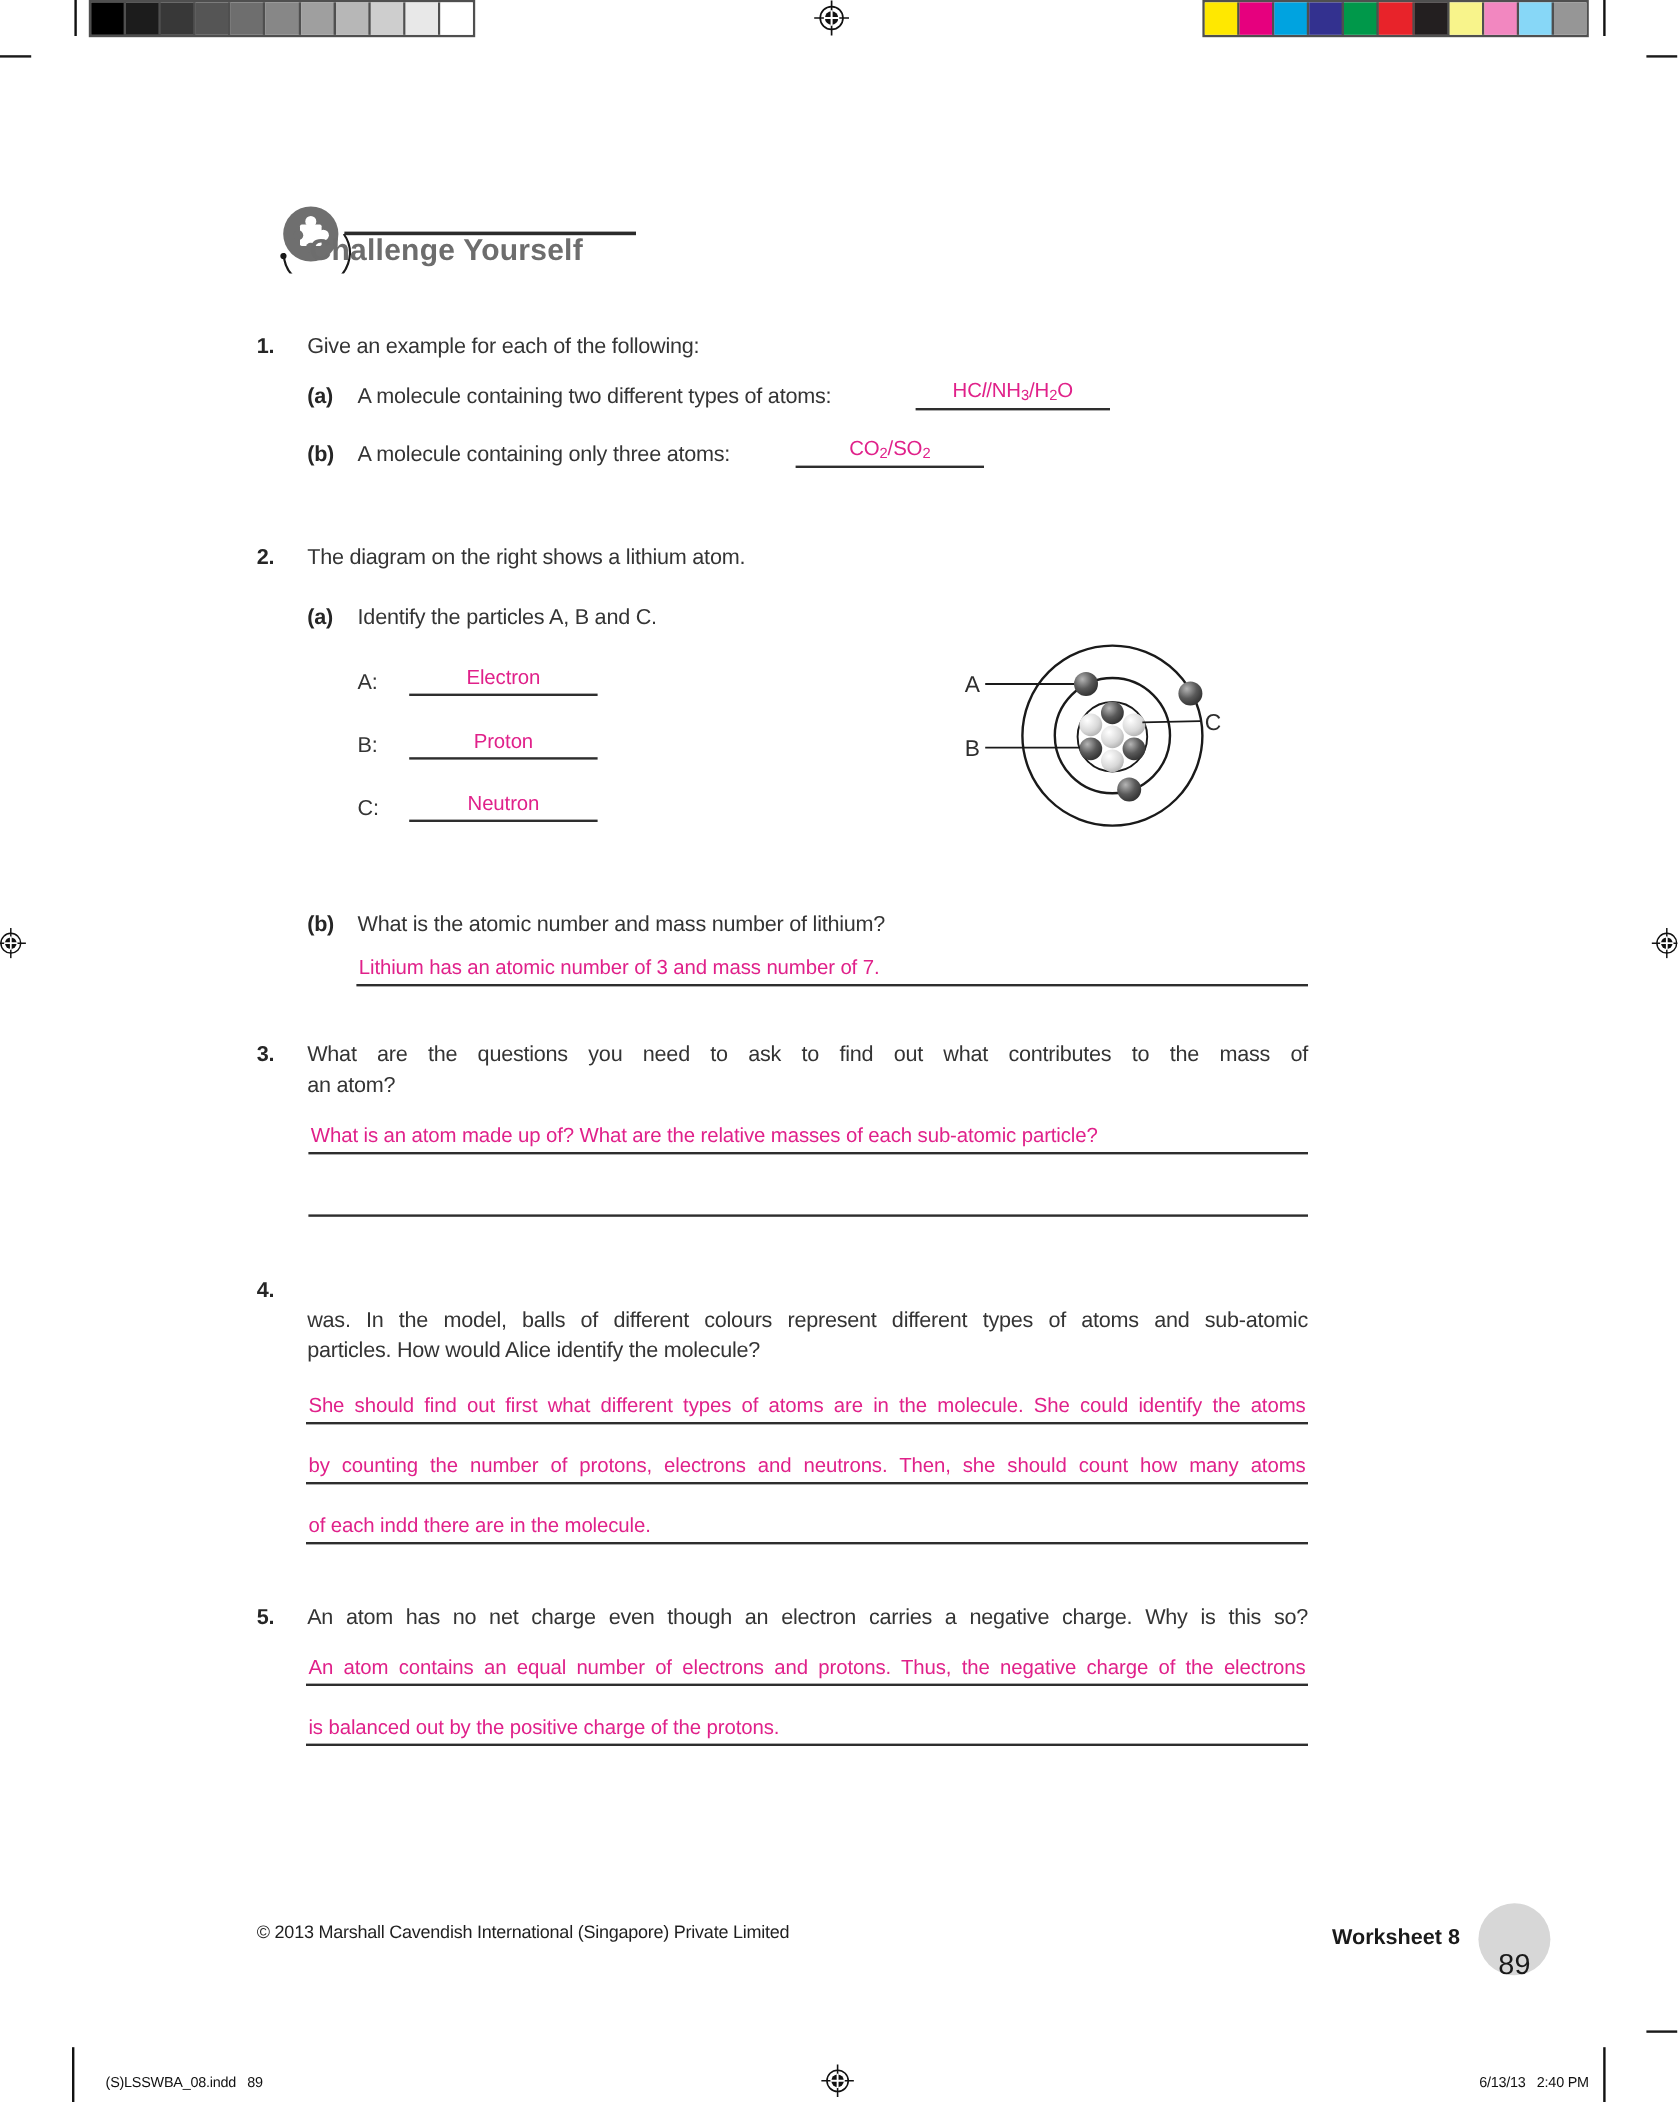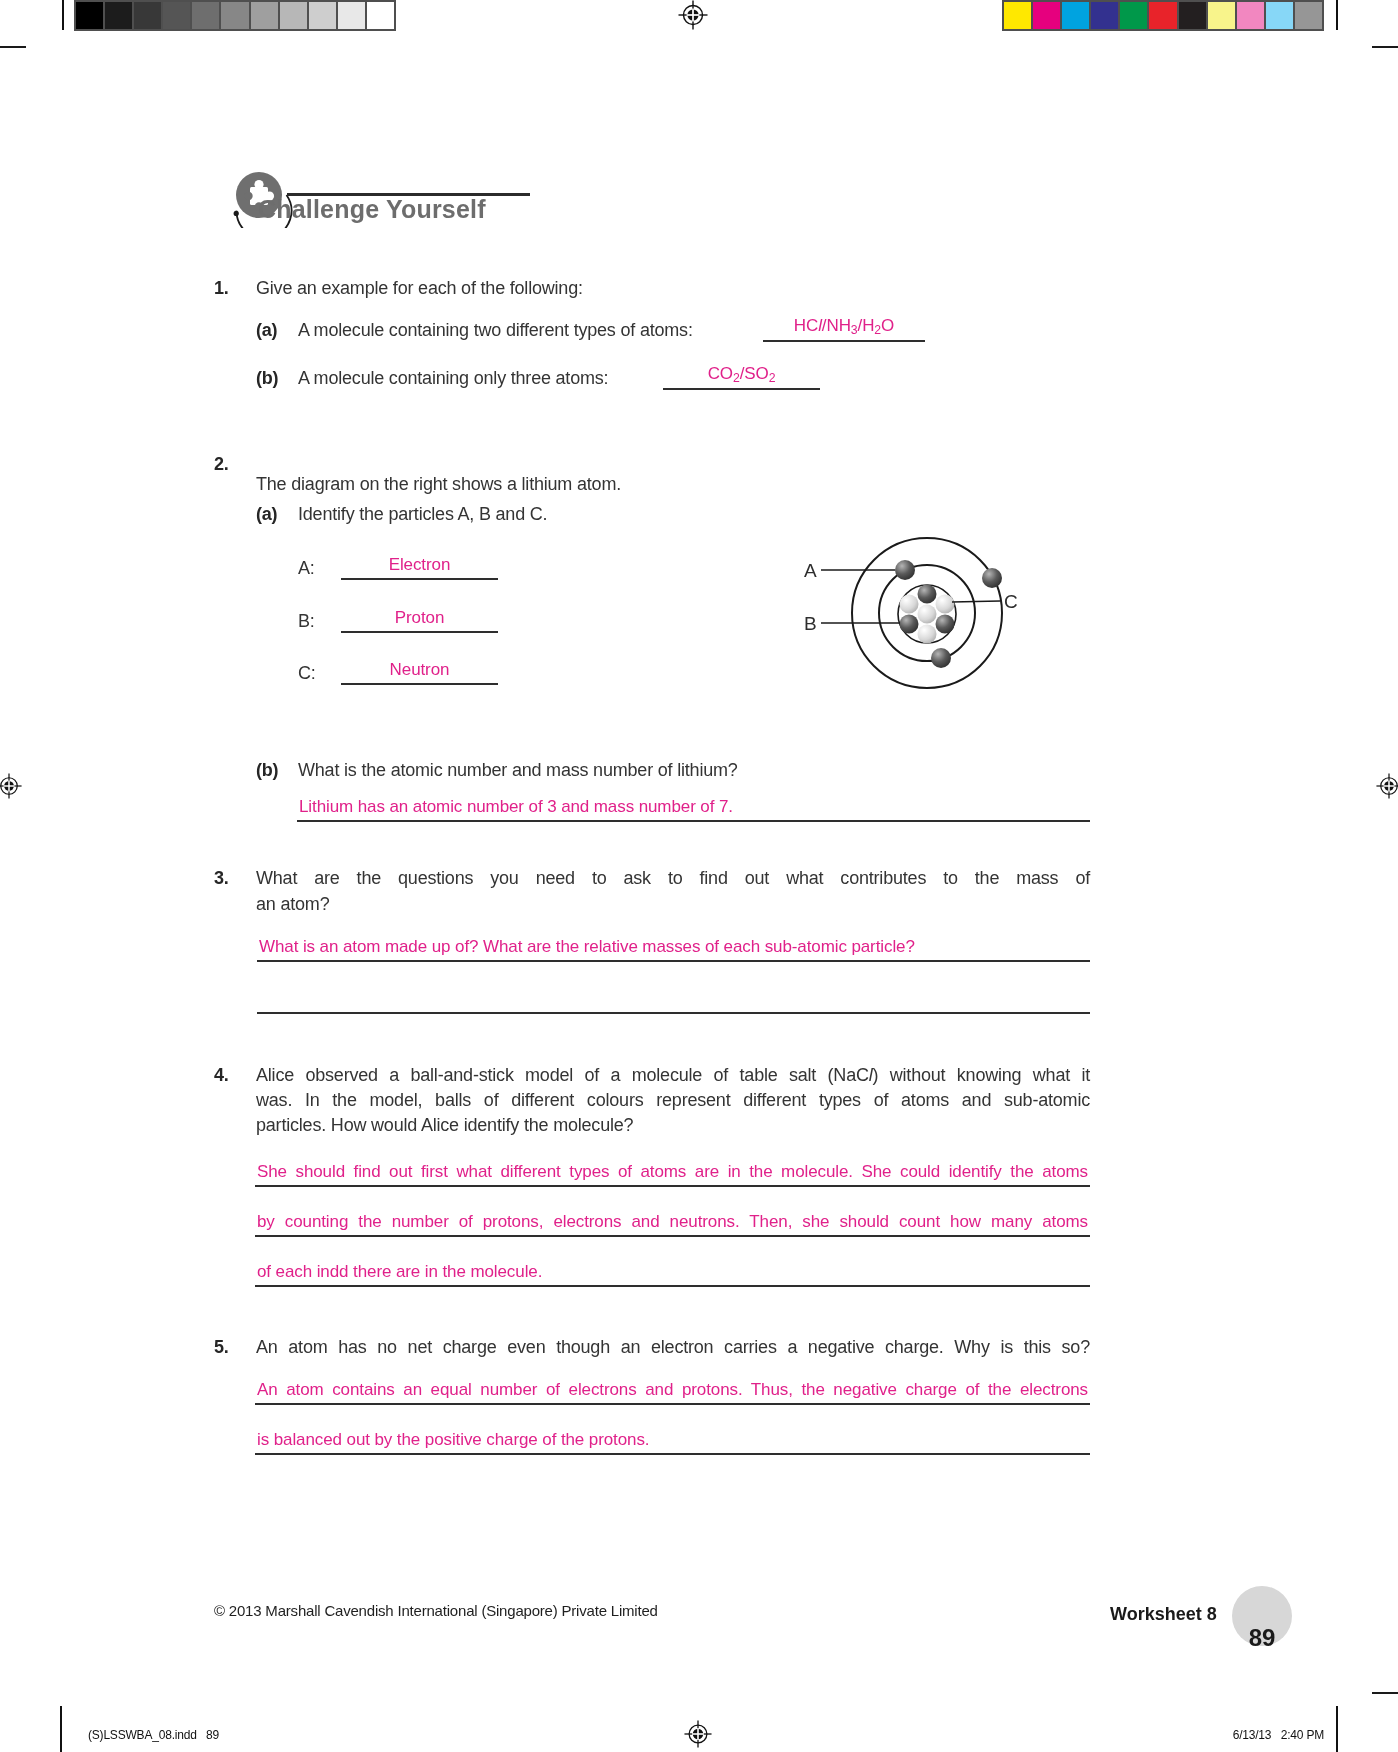--- a/index.html
+++ b/index.html
@@ -25,21 +25,21 @@
   .ansline{border-bottom:2px solid #2e2e2e;height:28px;box-sizing:border-box;
            display:flex;align-items:flex-end;padding:0 2px 3px 2px;}
   .ansline.center{justify-content:center;}
   .sub{font-size:72%;vertical-align:-18%;}
   .ital{font-style:italic;}
   
   .copyright{font-size:15px;color:#1f1f1f;letter-spacing:-0.2px;}
   .worksheet{font-size:18px;font-weight:bold;color:#1a1a1a;}
   .pg-circle{width:60px;height:60px;border-radius:50%;background:#d7d7d7;
              display:flex;align-items:center;justify-content:center;}
-  .pg-num{font-size:24px;font-weight:bold;color:#1a1a1a;margin-top:44px;}
+  .pg-num{font-size:24px;font-weight:normal;color:#1a1a1a;margin-top:44px;}
   
   .slug{font-size:12px;color:#111;white-space:pre;letter-spacing:-0.2px;margin-left:16px;}
   svg text{font-family:"Liberation Sans","DejaVu Sans",sans-serif;}
 </style>
 </head>
 <body>
 
 <div class="page">
 
   <svg width="0" height="0" style="position:absolute">
@@ -115,21 +115,21 @@
     <span class="ans"><span>HC</span><span class="ital">l</span><span>/NH</span><span class="sub">3</span><span>/H</span><span class="sub">2</span><span>O</span></span>
   </div>
 
   <div class="abs q qnum" style="left:256px;top:366px;">(b)</div>
   <div class="abs q" style="left:298px;top:366px;">A molecule containing only three atoms:</div>
   <div class="abs ansline center" style="left:663px;top:362px;width:157px;">
     <span class="ans"><span>CO</span><span class="sub">2</span><span>/SO</span><span class="sub">2</span></span>
   </div>
 
   <div class="abs q qnum" style="left:214px;top:452px;">2.</div>
-  <div class="abs q" style="left:256px;top:472px;text-align:center;">The diagram on the right shows a lithium atom.</div>
+  <div class="abs q" style="left:256px;top:452px;text-align:center;">The diagram on the right shows a lithium atom.</div>
 
   <div class="abs q qnum" style="left:256px;top:502px;">(a)</div>
   <div class="abs q" style="left:298px;top:502px;">Identify the particles A, B and C.</div>
 
   <div class="abs q" style="left:298px;top:556px;">A:</div>
   <div class="abs ansline center" style="left:341px;top:552px;width:157px;align-items:flex-end;">
     <span class="ans">Electron</span>
   </div>
   <div class="abs q" style="left:298px;top:609px;">B:</div>
   <div class="abs ansline center" style="left:341px;top:605px;width:157px;">
@@ -186,21 +186,20 @@
 
   <div class="abs q qnum" style="left:214px;top:866px;">3.</div>
   <div class="abs q qblock jline" style="left:256px;top:866px;width:834px;">What are the questions you need to ask to find out what contributes to the mass of</div>
   <div class="abs q" style="left:256px;top:892px;">an atom?</div>
   <div class="abs ansline" style="left:257px;top:934px;width:833px;">
     <span class="ans">What is an atom made up of? What are the relative masses of each sub-atomic particle?</span>
   </div>
   <div class="abs ansline" style="left:257px;top:986px;width:833px;"></div>
 
   <div class="abs q qnum" style="left:214px;top:1063px;">4.</div>
-  <div class="abs q qblock jline" style="left:256px;top:1063px;width:834px;"><span>Alice observed a ball-and-stick model of a molecule of table salt (NaC</span><span class="ital">l</span><span>) without knowing what it</span></div>
   <div class="abs q qblock jline" style="left:256px;top:1088px;width:834px;">was. In the model, balls of different colours represent different types of atoms and sub-atomic</div>
   <div class="abs q" style="left:256px;top:1113px;">particles. How would Alice identify the molecule?</div>
   <div class="abs ansline" style="left:255px;top:1159px;width:835px;">
     <span class="ans jline" style="width:100%;">She should find out first what different types of atoms are in the molecule. She could identify the atoms</span>
   </div>
   <div class="abs ansline" style="left:255px;top:1209px;width:835px;">
     <span class="ans jline" style="width:100%;">by counting the number of protons, electrons and neutrons. Then, she should count how many atoms</span>
   </div>
   <div class="abs ansline" style="left:255px;top:1259px;width:835px;">
     <span class="ans">of each indd there are in the molecule.</span>

